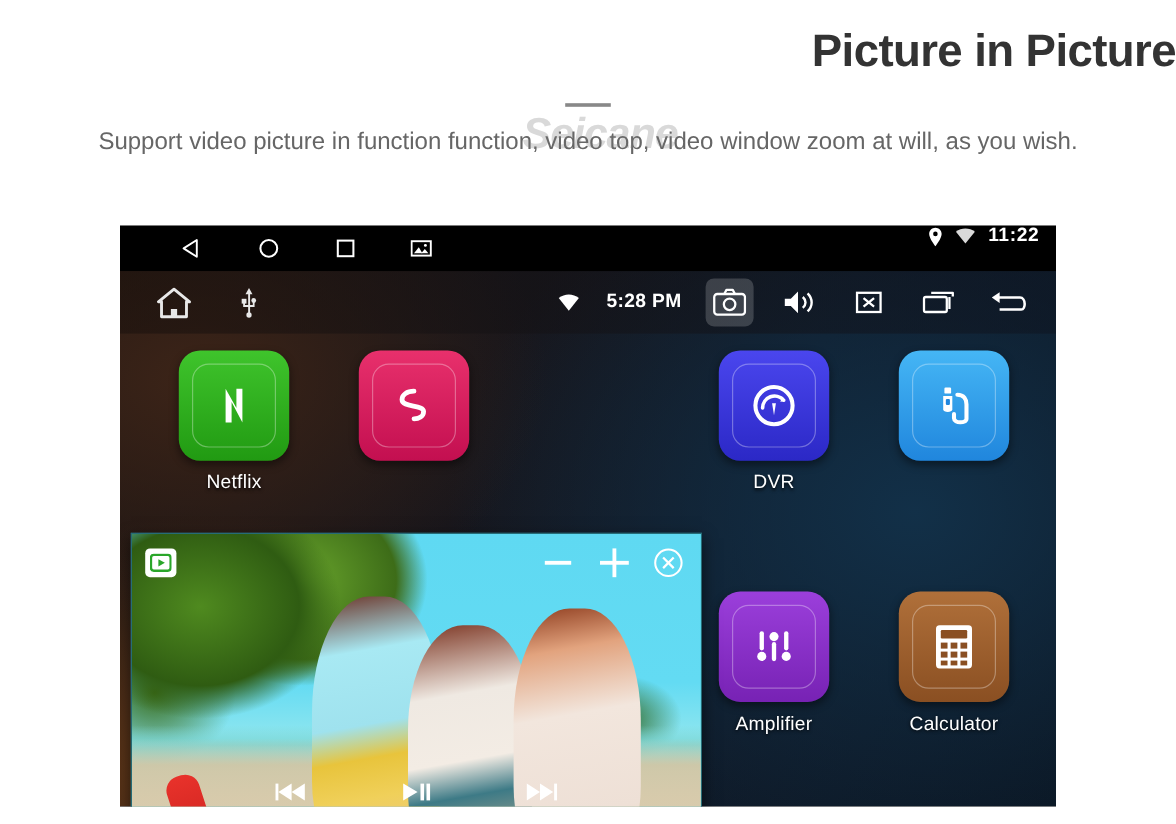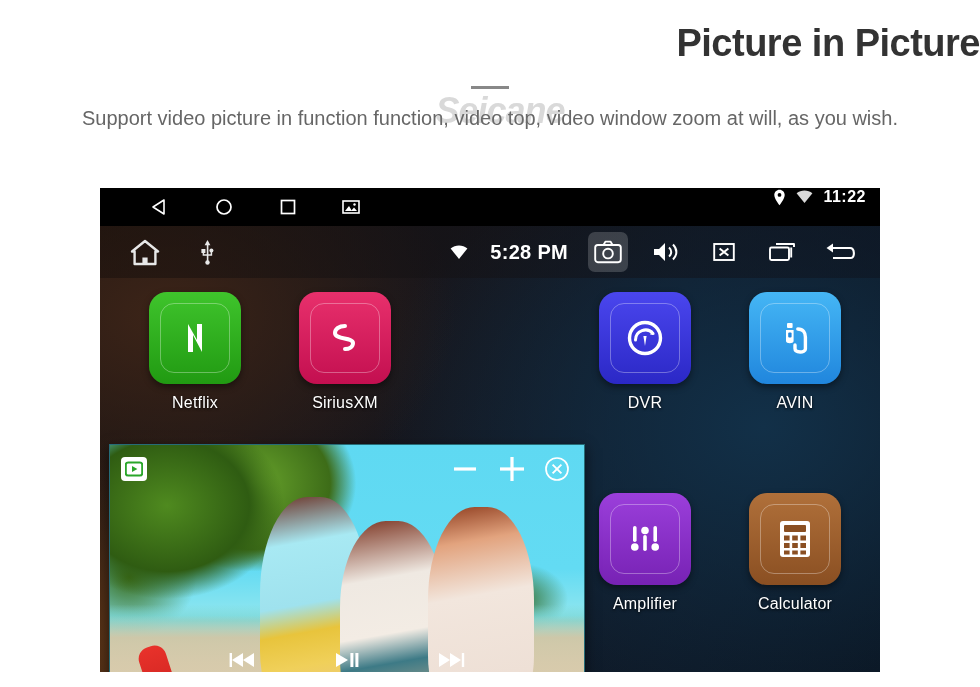--- a/index.html
+++ b/index.html
@@ -131,21 +131,21 @@
     margin-left: 30px;
   }
   .tb-right {
     position: absolute;
     right: 20px;
     display: flex;
     align-items: center;
     gap: 18px;
   }
   .tb-clock {
-    font-size: 20px;
+    font-size: 16px;
     font-weight: bold;
     color: #ffffff;
     margin-left: 4px;
     margin-right: 2px;
     letter-spacing: 0.3px;
   }
   .tb-btn {
     width: 40px; height: 40px;
     display: flex;
     align-items: center;
@@ -405,21 +405,20 @@
           </div>
           <div class="app-label">Netflix</div>
         </div>
 
         <div class="app" style="left:170px; top:14px;">
           <div class="app-tile" style="background:linear-gradient(180deg,#e8306c 0%,#c30f50 100%);">
             <svg width="40" height="40" viewBox="0 0 40 40">
                 <path d="M20 8 C14 8 10 11 10 15 C10 22 28 19 28 25 C28 29 24 31 20 31" fill="none" stroke="#fff" stroke-width="4" stroke-linecap="round"></path>
               </svg>
           </div>
-          <div class="app-label">SiriusXM</div>
         </div>
 
 
         <div class="app" style="left:470px; top:14px;">
           <div class="app-tile" style="background:linear-gradient(180deg,#4a46ee 0%,#2b28c6 100%);">
             <svg width="46" height="46" viewBox="0 0 46 46">
                 <circle cx="23" cy="23" r="15.5" fill="none" stroke="#fff" stroke-width="3.4"></circle>
                 <path d="M13.5 25 A10 10 0 0 1 31 18.4" fill="none" stroke="#fff" stroke-width="3" stroke-linecap="round"></path>
                 <path d="M30.2 15.4 L32.6 19.4 L28.2 19.8 Z" fill="#fff"></path>
                 <path d="M23 31 L21.4 21 L24.6 21 Z" fill="#fff"></path>
@@ -430,21 +429,20 @@
 
         <div class="app" style="left:620px; top:14px;">
           <div class="app-tile" style="background:linear-gradient(180deg,#45b6f5 0%,#2086dd 100%);">
             <svg width="44" height="44" viewBox="0 0 44 44">
                 <rect x="14" y="7" width="5.6" height="5" rx="1" fill="#fff"></rect>
                 <path d="M13 14 L20.6 14 L20.6 25 C20.6 28 13 28 13 25 Z" fill="#fff"></path>
                 <rect x="15.2" y="16.4" width="3.4" height="5" rx="1" fill="#2086dd"></rect>
                 <path d="M24.8 13 C30.5 13 32.4 17 32.4 21 L32.4 33 C32.4 37 22 37 22 32.5 L22 29" fill="none" stroke="#fff" stroke-width="3.4" stroke-linecap="round"></path>
               </svg>
           </div>
-          <div class="app-label">AVIN</div>
         </div>
 
         <div class="app" style="left:470px; top:215px;">
           <div class="app-tile" style="background:linear-gradient(180deg,#9b3fdb 0%,#7722b4 100%);">
             <svg width="42" height="42" viewBox="0 0 42 42">
                 <rect x="9" y="8" width="3.6" height="16" rx="1.8" fill="#fff"></rect>
                 <circle cx="10.8" cy="29" r="3.8" fill="#fff"></circle>
                 <rect x="19.2" y="17" width="3.6" height="16" rx="1.8" fill="#fff"></rect>
                 <circle cx="21" cy="12.5" r="3.8" fill="#fff"></circle>
                 <rect x="29.4" y="8" width="3.6" height="16" rx="1.8" fill="#fff"></rect>

